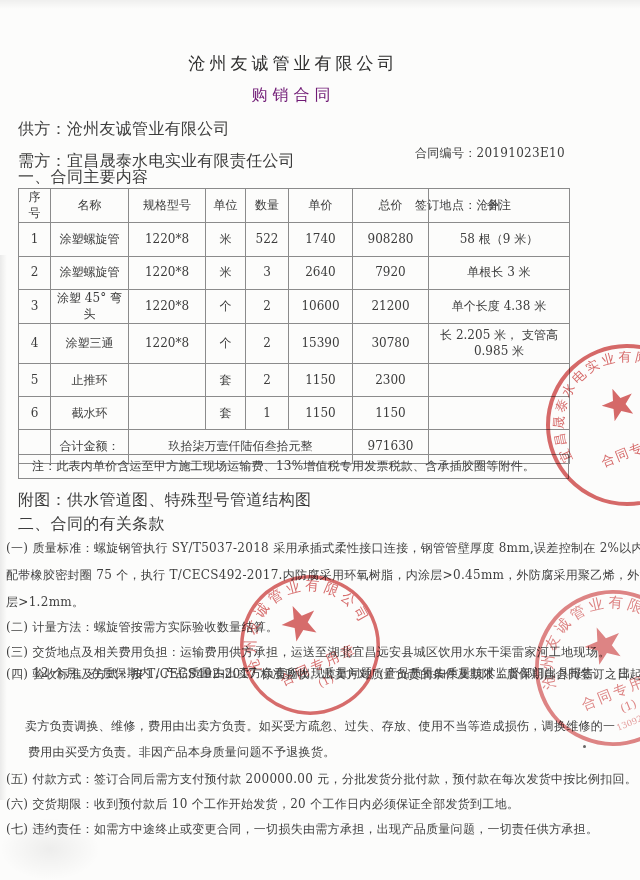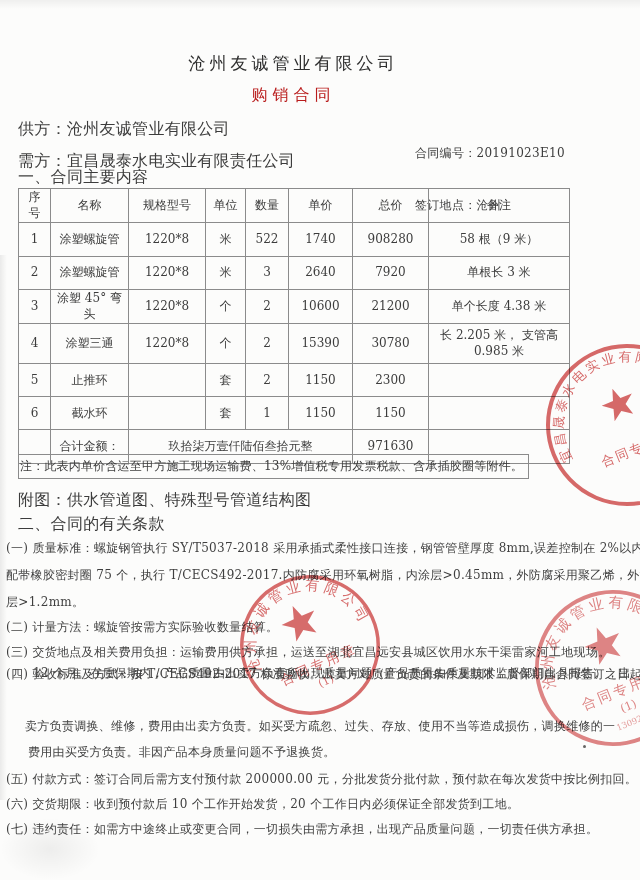--- a/index.html
+++ b/index.html
@@ -7,37 +7,37 @@
         font-family:"DejaVu Serif","Liberation Serif",serif;color:#3c3c3c;}
   .edge-top{position:absolute;left:0;top:0;width:640px;height:9px;
         background:linear-gradient(rgba(0,0,0,.05),rgba(0,0,0,0));}
   .edge-left{position:absolute;left:0;top:255px;width:7px;height:545px;
         background:linear-gradient(90deg,rgba(0,0,0,.07),rgba(0,0,0,0));}
   .smudge{position:absolute;left:0;top:818px;width:100px;height:62px;
         background:radial-gradient(closest-side,rgba(0,0,0,.06),rgba(0,0,0,0));}
   .doc-company{position:absolute;left:18px;top:52px;width:551px;text-align:center;
         font-size:17px;letter-spacing:4px;color:#2e2e2e;}
   .doc-title{position:absolute;left:18px;top:85px;width:551px;text-align:center;
-        font-size:16px;letter-spacing:5px;color:#b91c1c;}
+        font-size:16px;letter-spacing:5px;color:#701a75;}
   .txt{position:absolute;font-size:16px;letter-spacing:.3px;white-space:nowrap;color:#3c3c3c;}
   .meta{position:absolute;left:415px;top:111px;font-size:12px;line-height:20px;
         letter-spacing:.3px;white-space:nowrap;}
   .meta div{height:20px;margin-top:32px;}
   table.items{position:absolute;left:18px;top:188px;width:551px;border-collapse:collapse;
         table-layout:fixed;font-size:12px;color:#3c3c3c;}
   table.items td,table.items th{border:1px solid #8b8b8b;text-align:center;
         font-weight:normal;padding:1px 4px;line-height:1.3;overflow:hidden;}
   table.items thead tr{height:30px;margin-top:8px;}
   table.items tbody tr{height:33px;}
   table.items tbody tr:nth-child(1){height:34px;}
   table.items tbody tr:nth-child(4){height:40px;}
   table.items tr.total-row{height:35px;}
-  .notebox{position:absolute;left:18px;top:454px;width:511px;height:25px;
+  .notebox{position:absolute;left:18px;top:454px;width:551px;height:25px;
         border:1px solid #8b8b8b;box-sizing:border-box;font-size:12px;
-        line-height:23px;padding-left:1px;letter-spacing:.2px;white-space:nowrap;}
+        line-height:23px;padding-left:13px;letter-spacing:.2px;white-space:nowrap;}
   .clause-line{position:absolute;font-size:12px;letter-spacing:.3px;white-space:nowrap;color:#3f3f3f;}
   .stamp{position:absolute;mix-blend-mode:multiply;pointer-events:none;}
   .stamp text{font-family:"DejaVu Serif","Liberation Serif",serif;}
   .dot{position:absolute;left:583px;top:745px;width:3px;height:3px;border-radius:50%;
         background:#4a4a4a;opacity:.85;}
 </style>
 </head>
 <body>
 
 <div class="page">

